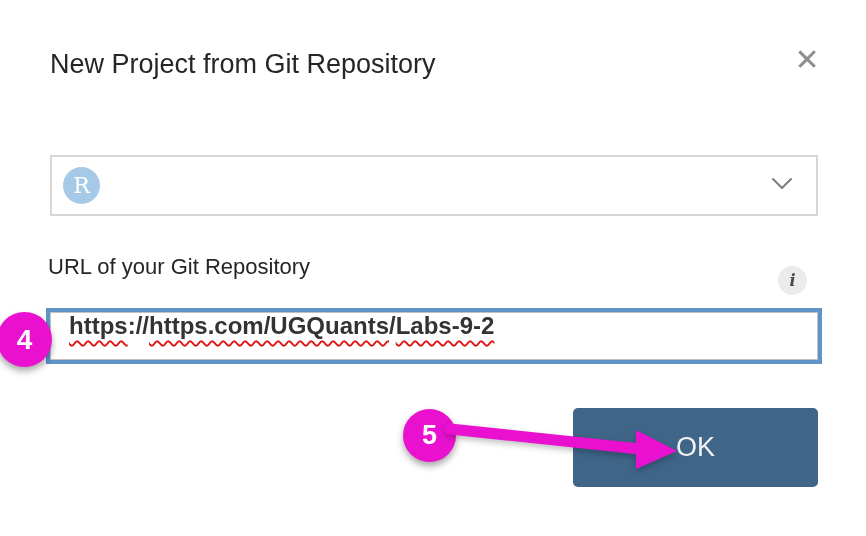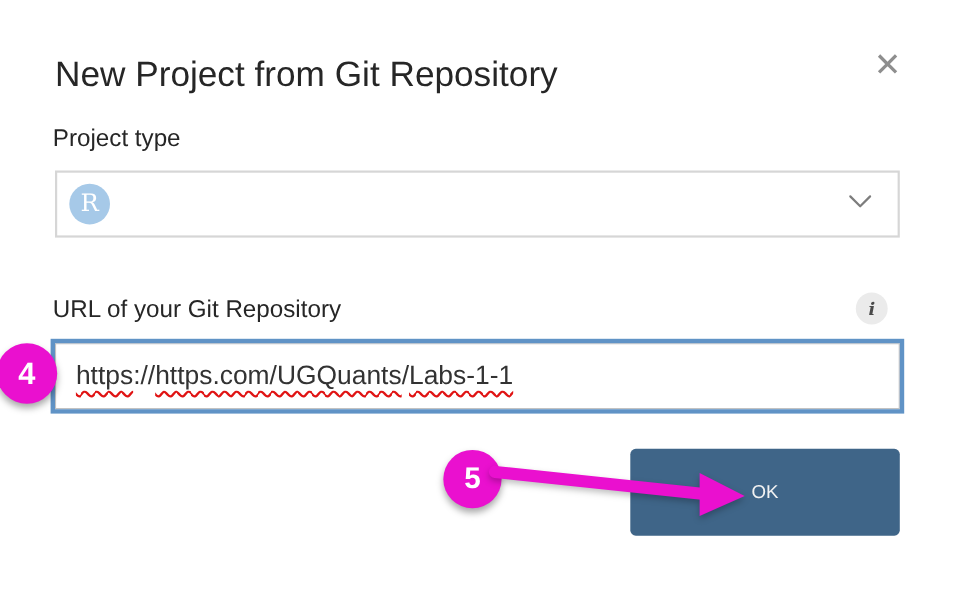--- a/index.html
+++ b/index.html
@@ -16,35 +16,35 @@
     width: 866px; height: 536px;
     overflow: hidden;
   }
   .stage {
     position: relative;
     width: 866px; height: 536px;
     background: #ffffff;
   }
   .dialog-title {
     position: absolute; left: 50px; top: 49px;
-    font-size: 32px; color: #262626; font-weight: 400;
+    font-size: 27px; color: #262626; font-weight: 400;
   }
   .close-btn {
     position: absolute; left: 789px; top: 42px;
     width: 36px; height: 36px;
     display: flex; align-items: center; justify-content: center;
     font-size: 30px; color: #8e8e8e; cursor: pointer;
     line-height: 1;
   }
   .field-label {
     position: absolute; left: 48px;
     font-size: 22px; color: #262626;
   }
   .label-project-type { top: 113px; }
-  .label-git-url { top: 268px; }
+  .label-git-url { top: 254px; }
 
   .dropdown {
     position: absolute; left: 50px; top: 155px;
     width: 768px; height: 61px;
     background: #ffffff;
     border: 2px solid #d6d6d6;
     display: flex; align-items: center;
     padding-left: 11px;
     cursor: pointer;
   }
@@ -70,29 +70,30 @@
     width: 29px; height: 29px; border-radius: 50%;
     background: #ebebeb;
     display: flex; align-items: center; justify-content: center;
     font-family: "DejaVu Serif", serif;
     font-style: italic; font-weight: 700;
     font-size: 16px; color: #4a4a4a;
     cursor: pointer;
   }
   .url-input {
     position: absolute; left: 46px; top: 308px;
-    width: 776px; height: 68px;
+    width: 776px; height: 56px;
     background: #ffffff;
     border: 4px solid var(--input_border_blue);
     box-shadow: inset 0 0 0 1px #c2c2c2;
-    display: flex; align-items: center;
+    display: flex; align-items: flex-start;
     padding-left: 19px;
     font-size: 24px; color: #333333;
     cursor: text;
     white-space: pre;
+    font-weight: bold;
   }
   .misspelled {
     text-decoration: underline wavy var(--squiggle_red);
     text-decoration-thickness: 2px;
     text-underline-offset: 6px;
     text-decoration-skip-ink: none;
   }
   .step-circle {
     position: absolute;
     border-radius: 50%;
@@ -111,21 +112,21 @@
   .step-5 {
     left: 403px; top: 409px;
     width: 53px; height: 53px;
     font-size: 27px;
   }
   .ok-button {
     position: absolute; left: 573px; top: 408px;
     width: 245px; height: 79px;
     background: var(--button_blue);
     border: none; border-radius: 5px;
-    color: #f2f2f2; font-size: 17px;
+    color: #f2f2f2; font-size: 27px;
     font-family: "Liberation Sans", sans-serif;
     display: flex; align-items: center; justify-content: center;
     cursor: pointer;
     z-index: 1;
   }
   .arrow-svg {
     position: absolute; left: 440px; top: 412px;
     z-index: 6;
     pointer-events: none;
     filter: drop-shadow(0 3px 3px rgba(0,0,0,0.25));
@@ -133,37 +134,36 @@
 </style>
 </head>
 <body>
 
 <div class="stage">
 
   <h1 class="dialog-title">New Project from Git Repository</h1>
 
   <div class="close-btn">✕</div>
 
-  <div class="field-label label-project-type">Project type</div>
 
   <div class="dropdown">
     <span class="r-badge">R</span>
     <span class="chevron">
       <svg width="24" height="16" viewBox="0 0 24 16">
         <polyline points="3,3 12,12 21,3" fill="none" stroke="#7d7d7d" stroke-width="2" stroke-linecap="round" stroke-linejoin="round"></polyline>
       </svg>
     </span>
   </div>
 
   <div class="field-label label-git-url">URL of your Git Repository</div>
 
   <div class="info-badge">i</div>
 
   <div class="url-input" role="textbox">
-    <span class="misspelled">https</span><span>://</span><span class="misspelled">https.com/UGQuants</span><span>/</span><span class="misspelled">Labs-1-1</span>
+    <span class="misspelled">https</span><span>://</span><span class="misspelled">https.com/UGQuants</span><span>/</span><span class="misspelled">Labs-9-2</span>
   </div>
 
   <div class="step-circle step-4">4</div>
 
   <div class="step-circle step-5">5</div>
 
   <svg class="arrow-svg" width="245" height="70" viewBox="0 0 245 70">
     <line x1="10" y1="17" x2="200" y2="37" stroke="var(--accent_magenta)" stroke-width="11" stroke-linecap="round"></line>
     <polygon points="196,18 237,39 196,57" fill="var(--accent_magenta)"></polygon>
   </svg>

